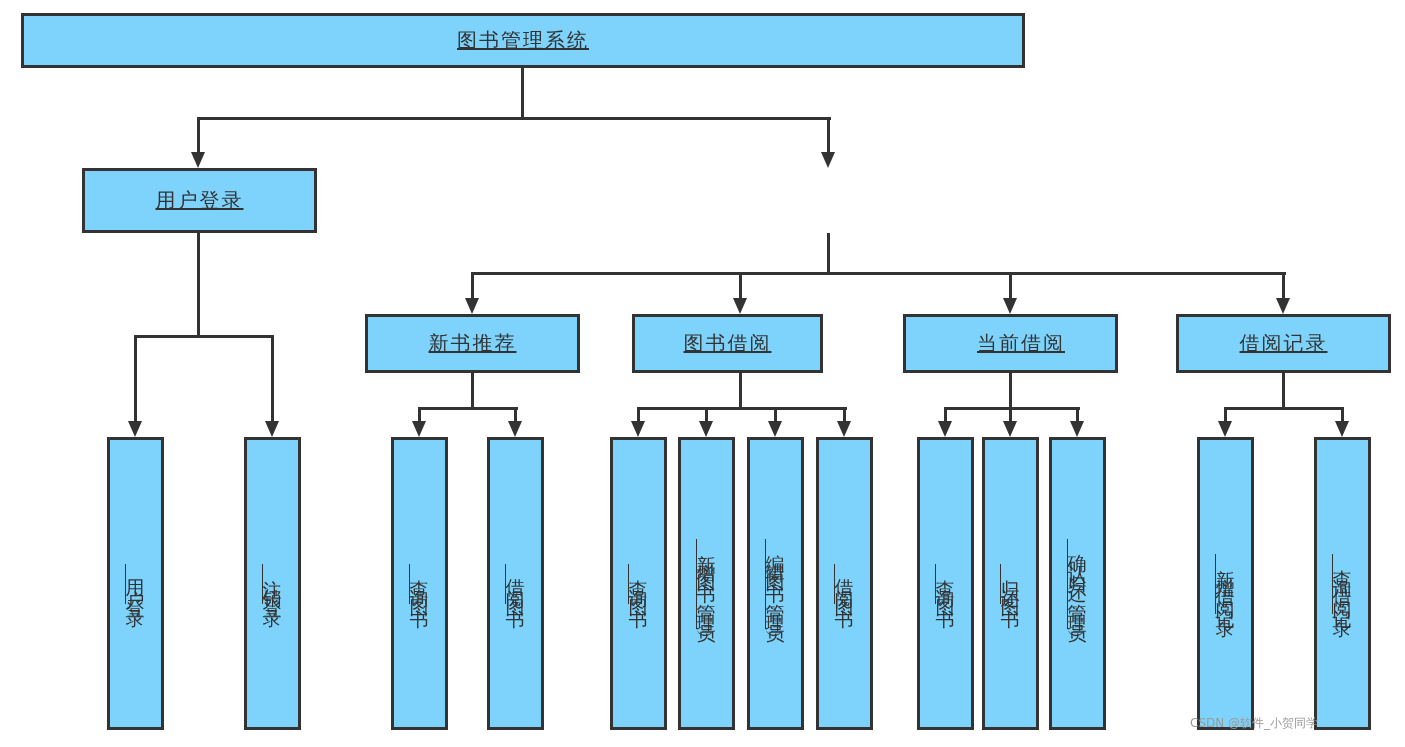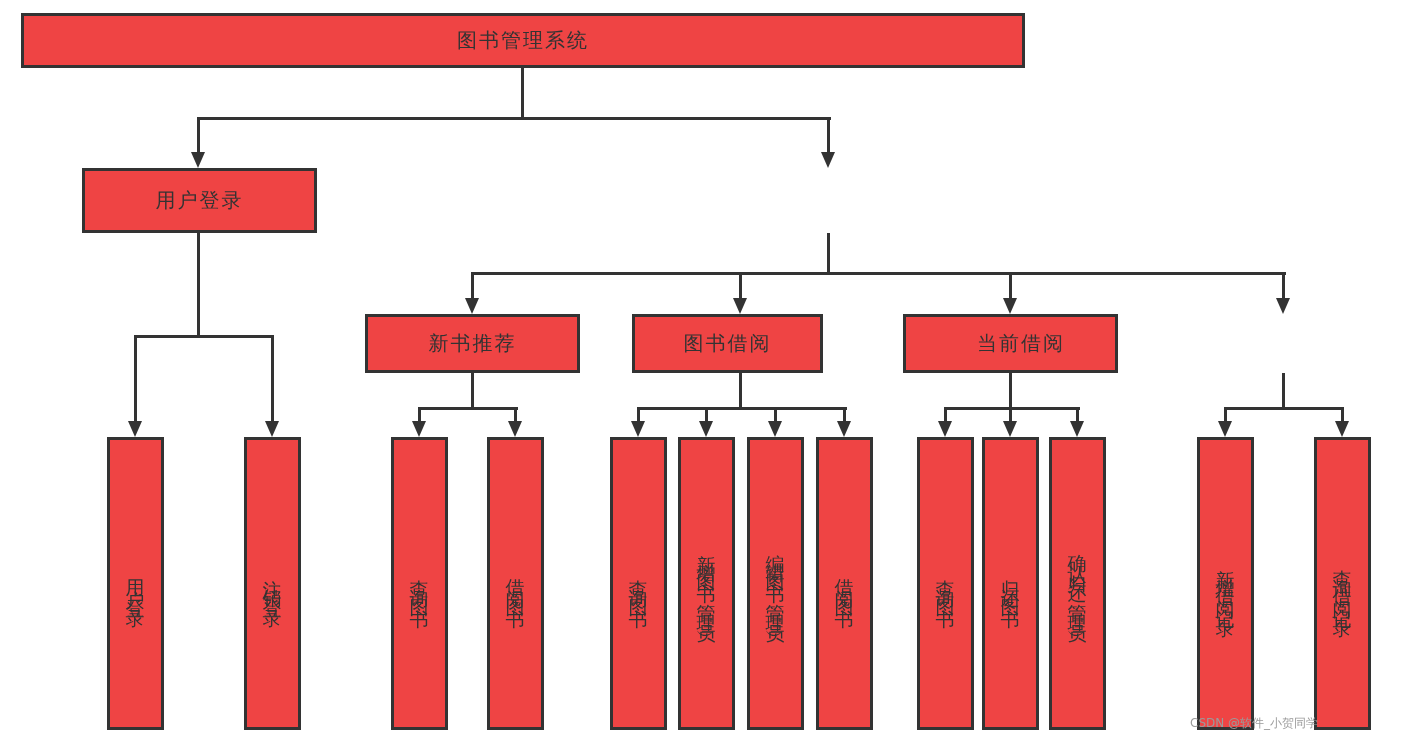--- a/index.html
+++ b/index.html
@@ -14,25 +14,26 @@
     position: relative;
     width: 1405px;
     height: 747px;
     background: var(--bg-color);
     overflow: hidden;
   }
   .box {
     position: absolute;
     box-sizing: border-box;
     border: 3px solid var(--line-color);
-    background: #ef4444;
+    background: #7dd3fc;
     display: flex;
     align-items: center;
     justify-content: center;
     color: var(--text-color);
+    text-decoration: underline;
   }
   .hbox { font-size: 20px; letter-spacing: 2px; white-space: nowrap; }
   .vbox {
     writing-mode: vertical-rl;
     text-orientation: mixed;
     font-size: 19px;
     letter-spacing: 10px;
     line-height: 1;
   }
   .line { position: absolute; background: var(--line-color); }
@@ -80,20 +81,21 @@
   <div class="line" style="left:1009px; top:272px; width:3px; height:30px;"></div>
   <div class="line" style="left:1282px; top:272px; width:3px; height:30px;"></div>
   <div class="arrow" style="left:465px; top:298px;"></div>
   <div class="arrow" style="left:733px; top:298px;"></div>
   <div class="arrow" style="left:1003px; top:298px;"></div>
   <div class="arrow" style="left:1276px; top:298px;"></div>
 
   <div class="box hbox" style="left:365px; top:314px; width:215px; height:59px;">新书推荐</div>
   <div class="box hbox" style="left:632px; top:314px; width:191px; height:59px;">图书借阅</div>
   <div class="box hbox" style="left:903px; top:314px; width:215px; height:59px;padding-left:21px;">当前借阅</div>
+  <div class="box hbox" style="left:1176px; top:314px; width:215px; height:59px;">借阅记录</div>
 
   <div class="line" style="left:471px; top:373px; width:3px; height:37px;"></div>
   <div class="line" style="left:418px; top:407px; width:100px; height:3px;"></div>
   <div class="line" style="left:418px; top:407px; width:3px; height:16px;"></div>
   <div class="line" style="left:514px; top:407px; width:3px; height:16px;"></div>
   <div class="arrow" style="left:412px; top:421px;"></div>
   <div class="arrow" style="left:508px; top:421px;"></div>
 
   <div class="line" style="left:739px; top:373px; width:3px; height:37px;"></div>
   <div class="line" style="left:637px; top:407px; width:210px; height:3px;"></div>

